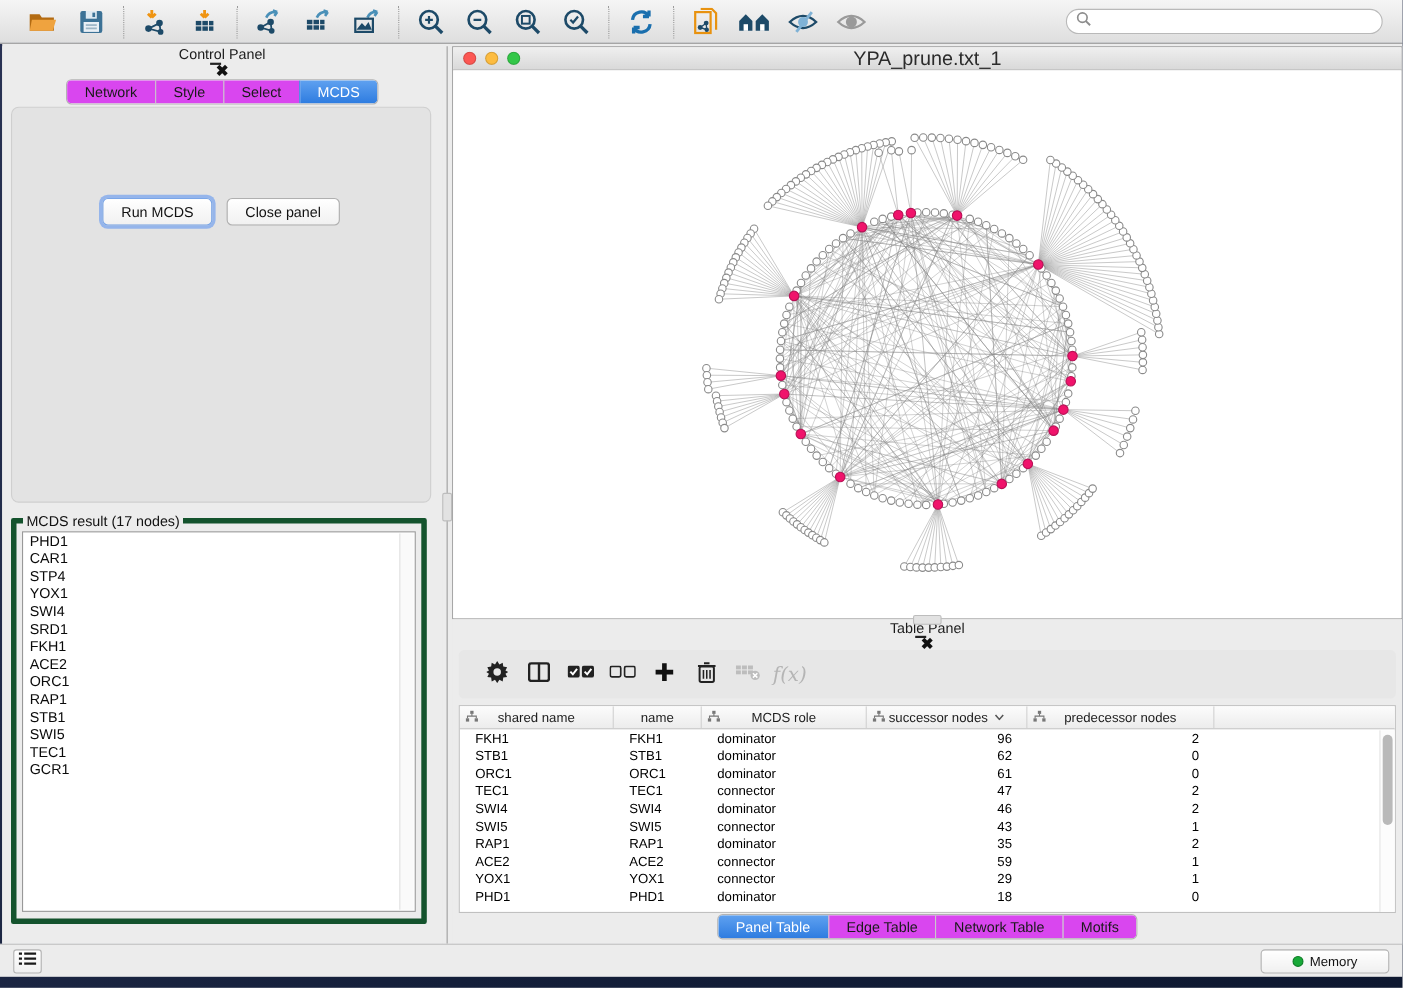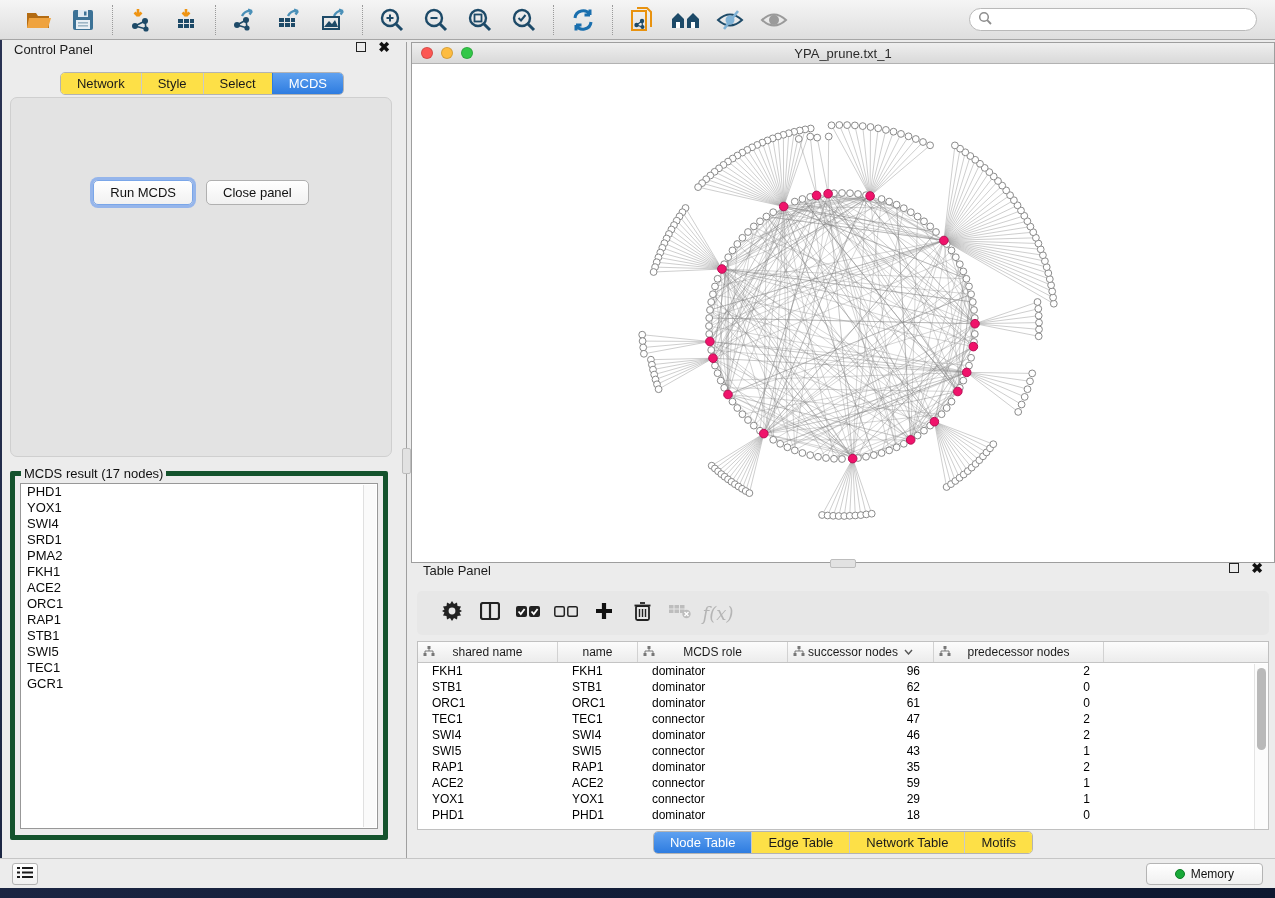--- a/index.html
+++ b/index.html
@@ -19,28 +19,28 @@
   .search-wrap input { border:none; outline:none; flex:1; font-size:12px; background:transparent; font-family:"Liberation Sans",sans-serif; }
 
   
   .main { position:absolute; left:2px; top:40px; right:0; bottom:40px; background:#ececec; }
   .control-panel { position:absolute; left:0; top:2px; width:400px; bottom:0; background:#ececec; }
   .splitter { position:absolute; left:400px; top:2px; width:9px; bottom:0; background:#ececec; }
   .splitter .bar { position:absolute; left:4px; top:0; bottom:0; width:1px; background:#9f9f9f; }
   .splitter .handle { position:absolute; left:0; top:406px; width:9px; height:26px; background:#e2e2e2; border:1px solid #bdbdbd; border-radius:2px; }
   .right-side { position:absolute; left:409px; top:2px; right:0; bottom:0; }
 
-  .panel-header { height:26px; display:flex; align-items:flex-start; padding:0 12px; font-size:13px; color:#1b1b1b; }
+  .panel-header { height:26px; display:flex; align-items:center; padding:0 12px; font-size:13px; color:#1b1b1b;flex-direction:column; }
   .panel-header .spacer { flex:1; }
   .win-float { width:10px; height:10px; border:1.5px solid #222; margin-right:12px; }
   .win-close { font-size:14px; font-weight:bold; color:#111; line-height:10px; }
 
   
   .seg { display:inline-flex; background:#fff; border:1px solid #b3b3b3; border-radius:5px; overflow:hidden; }
-  .seg-btn { font-size:13px; padding:3px 16px; color:#1a1a1a; border-left:1px solid #c9c9c9; background:#fde047; white-space:nowrap; }
+  .seg-btn { font-size:13px; padding:3px 16px; color:#1a1a1a; border-left:1px solid #c9c9c9; background:#d946ef; white-space:nowrap; }
   .seg-btn:first-child { border-left:none; }
   .seg-btn.sel { background:linear-gradient(#5fa1f0,#2e7ce0); color:#fff; border-left-color:#2e7ce0; }
   .cp-tabs { position:absolute; top:30px; left:0; width:100%; text-align:center; }
 
   .tab-content { position:absolute; top:55px; left:8px; right:10px; height:360px;
     background:#e3e3e3; border:1px solid #cfcfcf; border-radius:7px; }
   .opt-label { position:absolute; top:18px; width:100%; text-align:center; font-size:13px; color:#111; }
   .mac-select { position:absolute; top:42px; left:36px; right:36px; height:24px; background:#fff;
     border:1px solid #b5b5b5; border-radius:4px; display:flex; align-items:center; }
   .mac-select .val { flex:1; font-size:13px; padding-left:9px; white-space:nowrap; overflow:hidden; }
@@ -60,21 +60,21 @@
   .mcds-item { font-size:13px; line-height:16px; padding-left:6px; color:#0a0a0a; }
 
   
   .net-window { position:absolute; left:0; top:0; right:0; height:521px; background:#fff;
     border:1px solid #9e9e9e; }
   .net-titlebar { height:21px; background:linear-gradient(#efefef,#d9d9d9); border-bottom:1px solid #b2b2b2;
     display:flex; align-items:center; position:relative; }
   .traffic { display:flex; gap:8px; padding-left:9px; }
   .light { width:12px; height:12px; border-radius:50%; border:1px solid rgba(0,0,0,.15); }
   .light.red { background:#fc5753; } .light.yellow { background:#fdbc40; } .light.green { background:#33c748; }
-  .net-title { position:absolute; left:0; right:0; text-align:center; font-size:13px; color:#2b2b2b; }
+  .net-title { position:absolute; left:0; right:0; text-align:center; font-size:18px; color:#2b2b2b; }
   .net-canvas { position:absolute; left:0; top:21px; right:0; bottom:0; background:#fff; }
   .net-canvas svg { position:absolute; left:0; top:0; }
   .hsplit-handle { position:absolute; left:50%; bottom:-6px; width:26px; height:9px; margin-left:-13px;
     background:#e2e2e2; border:1px solid #bdbdbd; border-radius:2px; z-index:5; }
 
   
   .table-panel { position:absolute; left:0; top:521px; right:0; bottom:0; background:#ececec; }
   .tp-toolbar { position:absolute; top:28px; left:6px; right:6px; height:44px; background:#e7e7e7;
     border-radius:5px; display:flex; align-items:center; padding-left:16px; gap:0; }
   .tp-btn { width:38px; height:36px; display:flex; align-items:center; justify-content:center; }
@@ -321,24 +321,25 @@
         <button class="mac-btn focused">Run MCDS</button>
         <button class="mac-btn">Close panel</button>
       </div>
     </div>
 
     <fieldset class="mcds-fieldset">
       <legend>MCDS result (17 nodes)</legend>
       <div class="mcds-list" id="mcds-list">
         <div class="mcds-scroll"></div>
       <div class="mcds-item">PHD1</div>
+          <div class="mcds-item">CAR1</div>
+          <div class="mcds-item">STP4</div>
           <div class="mcds-item">YOX1</div>
           <div class="mcds-item">SWI4</div>
           <div class="mcds-item">SRD1</div>
-          <div class="mcds-item">PMA2</div>
           <div class="mcds-item">FKH1</div>
           <div class="mcds-item">ACE2</div>
           <div class="mcds-item">ORC1</div>
           <div class="mcds-item">RAP1</div>
           <div class="mcds-item">STB1</div>
           <div class="mcds-item">SWI5</div>
           <div class="mcds-item">TEC1</div>
           <div class="mcds-item">GCR1</div>
         </div>
     </fieldset>
@@ -1218,21 +1219,21 @@
               <div class="nt-cell num" style="width: 170px;">0</div>
             </div>
           </div>
         <div class="nt-vscroll">
             <div class="nt-thumb"></div>
           </div>
       </div>
 
       <div class="tp-tabs">
         <div class="seg" id="tp-tabs-seg">
-            <div class="seg-btn sel">Node Table</div>
+            <div class="seg-btn sel">Panel Table</div>
             <div class="seg-btn">Edge Table</div>
             <div class="seg-btn">Network Table</div>
             <div class="seg-btn">Motifs</div>
           </div>
       </div>
     </div>
   </div>
 </div>
 
 <div class="statusbar">

